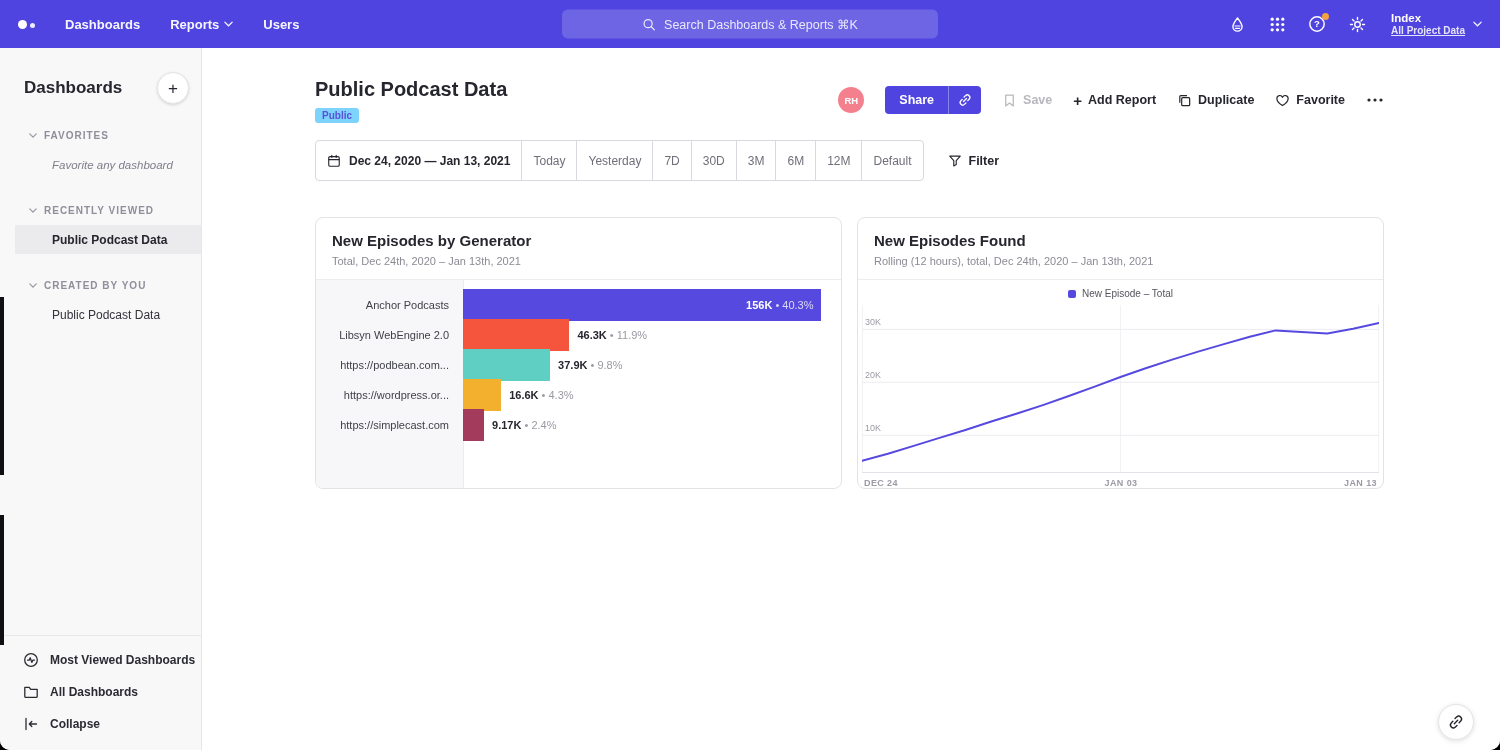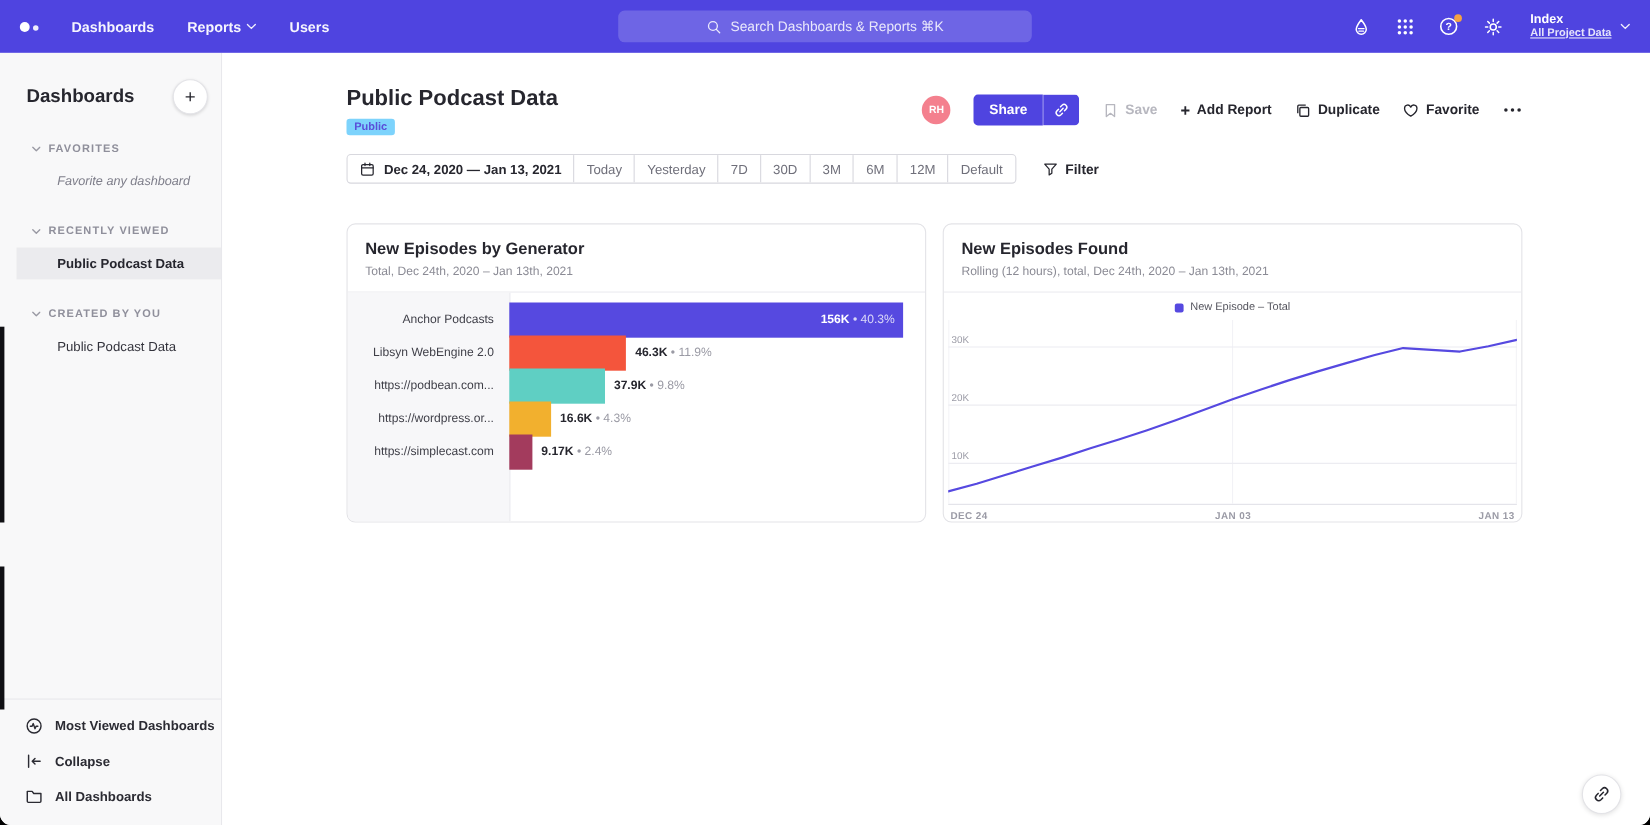--- a/index.html
+++ b/index.html
@@ -52,21 +52,21 @@
   .share-group { display:flex; align-items:stretch; height:28px; cursor:pointer; }
   .share-main { background:#4f44e0; color:#fff; font-size:12.5px; font-weight:bold; border:none; border-radius:4px 0 0 4px; padding:0 14px; cursor:pointer; }
   .share-link { width:33px; background:#4f44e0; color:#fff; border:none; border-left:1px solid rgba(255,255,255,.35); border-radius:0 4px 4px 0; display:flex; align-items:center; justify-content:center; cursor:pointer; }
   .action-btn { display:flex; align-items:center; gap:6px; background:none; border:none; font-family:inherit; font-size:12.5px; font-weight:bold; color:#26262e; cursor:pointer; }
   .action-btn.disabled { color:#b7b7bf; cursor:default; }
   .action-plus { font-size:15px; font-weight:bold; line-height:1; }
   .more-btn { background:none; border:none; color:#26262e; cursor:pointer; display:flex; align-items:center; }
 
   
   .date-row { margin-top:17px; display:flex; align-items:center; }
-  .date-group { display:inline-flex; align-items:stretch; height:27px; border:1px solid #d8d8de; border-radius:4px; overflow:hidden; background:#fff; }
+  .date-group { display:inline-flex; align-items:stretch; height:41px; border:1px solid #d8d8de; border-radius:4px; overflow:hidden; background:#fff; }
   .range-seg { display:flex; align-items:center; gap:8px; padding:0 11px; font-size:12px; font-weight:bold; color:#26262e; border-right:1px solid #d8d8de; cursor:pointer; }
   .preset-btn { background:none; border:none; border-right:1px solid #d8d8de; padding:0 11px; font-family:inherit; font-size:12px; color:#6f6f7a; cursor:pointer; }
   .preset-btn:last-child { border-right:none; }
   .filter-btn { margin-left:24px; display:flex; align-items:center; gap:7px; background:none; border:none; font-family:inherit; font-size:12.5px; font-weight:bold; color:#26262e; cursor:pointer; }
 
   
   .cards { margin-top:36px; display:flex; gap:15px; }
   .card { width:527px; height:272px; background:#fff; border:1px solid #e3e3e7; border-radius:8px; overflow:hidden; display:flex; flex-direction:column; }
   .card-header { padding:14px 16px 12px; border-bottom:1px solid #ececf0; }
   .card-title { font-size:15px; font-weight:bold; color:#26262e; }
@@ -211,30 +211,30 @@
       </div>
       <div class="sidebar-footer">
         <div class="footer-item">
           <svg width="16" height="16" viewBox="0 0 16 16" fill="none" stroke="#2b2b33" stroke-width="1.3" stroke-linecap="round" stroke-linejoin="round">
               <circle cx="8" cy="8" r="6.3"></circle>
               <path d="M4.6 8.2 H6.2 L7.2 5.8 L8.8 10.4 L9.8 8.2 H11.4"></path>
             </svg>
           <span>Most Viewed Dashboards</span>
         </div>
         <div class="footer-item">
+          <svg width="16" height="16" viewBox="0 0 16 16" fill="none" stroke="#2b2b33" stroke-width="1.3" stroke-linejoin="round">
+              <path d="M1.8 3.4 h4.4 l1.5 2 h6.5 v7 a1 1 0 0 1 -1 1 h-10.4 a1 1 0 0 1 -1 -1 z"></path>
+            </svg>
+          <span>All Dashboards</span>
+        </div>
+        <div class="footer-item">
           <svg width="16" height="16" viewBox="0 0 16 16" fill="none" stroke="#2b2b33" stroke-width="1.3" stroke-linecap="round" stroke-linejoin="round">
               <path d="M3 2.5 V13.5 M13.5 8 H6.3 M8.8 5.5 L6.3 8 L8.8 10.5"></path>
             </svg>
           <span>Collapse</span>
-        </div>
-        <div class="footer-item">
-          <svg width="16" height="16" viewBox="0 0 16 16" fill="none" stroke="#2b2b33" stroke-width="1.3" stroke-linejoin="round">
-              <path d="M1.8 3.4 h4.4 l1.5 2 h6.5 v7 a1 1 0 0 1 -1 1 h-10.4 a1 1 0 0 1 -1 -1 z"></path>
-            </svg>
-          <span>All Dashboards</span>
         </div>
       </div>
     </aside>
 
     <main class="main">
 
       <div class="page-header">
         <div>
           <h1 class="page-title">Public Podcast Data</h1>
           <span class="badge">Public</span>

